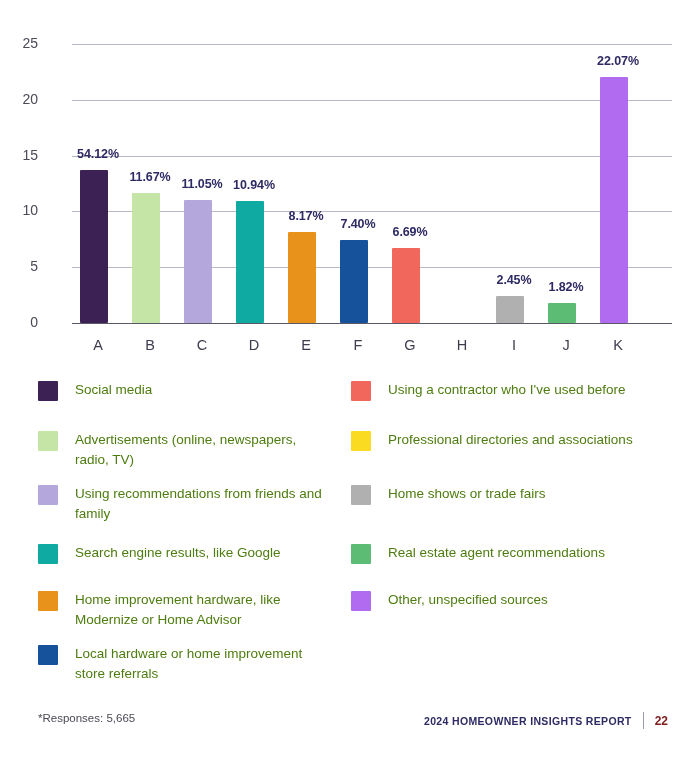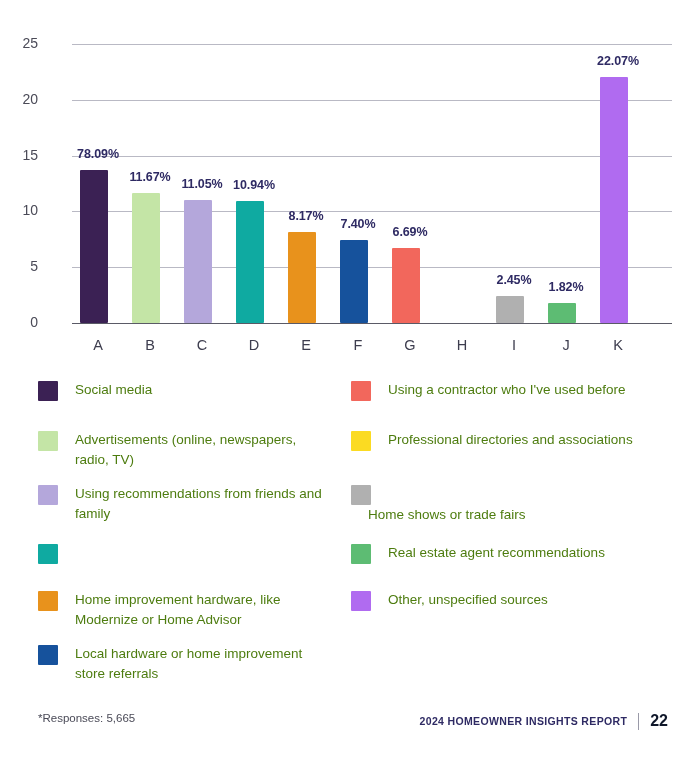--- a/index.html
+++ b/index.html
@@ -152,23 +152,23 @@
     letter-spacing: 0.35px;
     color: #2e2a63;
   }
   .footer-divider {
     width: 1px;
     height: 17px;
     background: #9a9aa8;
     margin: 0 11px;
   }
   .page-number {
-    font-size: 16px;
+    font-size: 12px;
     font-weight: bold;
-    color: #0f172a;
+    color: #7f1d1d;
   }
 </style>
 </head>
 <body>
 
 <div class="chart-region">
   <div class="plot">
     <div class="gridlines">
         <div class="gridline" style="top: 0px;"></div>
         <div class="gridline" style="top: 55.8px;"></div>
@@ -181,21 +181,21 @@
         <div class="ytick" style="top: 0px;">25</div>
         <div class="ytick" style="top: 55.8px;">20</div>
         <div class="ytick" style="top: 111.6px;">15</div>
         <div class="ytick" style="top: 167.4px;">10</div>
         <div class="ytick" style="top: 223.2px;">5</div>
         <div class="ytick" style="top: 279px;">0</div>
       </div>
     <div class="bars-layer">
         <div class="bar-slot" style="left: 0px;">
           <div class="bar" title="Social media — 13.73%" style="height: 153.227px; background: rgb(59, 33, 84);"></div>
-          <div class="bar-label" style="bottom: 162.227px;">78.09%</div>
+          <div class="bar-label" style="bottom: 162.227px;">54.12%</div>
         </div>
         <div class="bar-slot" style="left: 52px;">
           <div class="bar" title="Advertisements (online, newspapers, radio, TV) — 11.67%" style="height: 130.237px; background: rgb(196, 229, 166);"></div>
           <div class="bar-label" style="bottom: 139.237px;">11.67%</div>
         </div>
         <div class="bar-slot" style="left: 104px;">
           <div class="bar" title="Using recommendations from friends and family — 11.05%" style="height: 123.318px; background: rgb(180, 167, 219);"></div>
           <div class="bar-label" style="bottom: 132.318px;">11.05%</div>
         </div>
         <div class="bar-slot" style="left: 156px;">
@@ -252,40 +252,41 @@
       <div class="legend-item" style="top: 52px;">
         <span class="swatch" style="background: rgb(196, 229, 166);"></span>
         <span class="legend-text">Advertisements (online, newspapers, radio, TV)</span>
       </div>
       <div class="legend-item" style="top: 106px;">
         <span class="swatch" style="background: rgb(180, 167, 219);"></span>
         <span class="legend-text">Using recommendations from friends and family</span>
       </div>
       <div class="legend-item" style="top: 165px;">
         <span class="swatch" style="background: rgb(15, 170, 161);"></span>
+        <span class="legend-text">Search engine results, like Google</span>
       </div>
       <div class="legend-item" style="top: 212px;">
         <span class="swatch" style="background: rgb(232, 146, 28);"></span>
         <span class="legend-text">Home improvement hardware, like Modernize or Home Advisor</span>
       </div>
       <div class="legend-item" style="top: 266px;">
         <span class="swatch" style="background: rgb(22, 82, 156);"></span>
         <span class="legend-text">Local hardware or home improvement store referrals</span>
       </div>
     </div>
   <div class="legend-col right">
       <div class="legend-item" style="top: 2px;">
         <span class="swatch" style="background: rgb(242, 103, 92);"></span>
         <span class="legend-text">Using a contractor who I've used before</span>
       </div>
       <div class="legend-item" style="top: 52px;">
         <span class="swatch" style="background: rgb(251, 219, 34);"></span>
         <span class="legend-text">Professional directories and associations</span>
       </div>
-      <div class="legend-item" style="top: 106px; flex-direction: column;">
+      <div class="legend-item" style="top: 106px;">
         <span class="swatch" style="background: rgb(176, 176, 176);"></span>
         <span class="legend-text">Home shows or trade fairs</span>
       </div>
       <div class="legend-item" style="top: 165px;">
         <span class="swatch" style="background: rgb(93, 188, 115);"></span>
         <span class="legend-text">Real estate agent recommendations</span>
       </div>
       <div class="legend-item" style="top: 212px;">
         <span class="swatch" style="background: rgb(176, 107, 240);"></span>
         <span class="legend-text">Other, unspecified sources</span>

